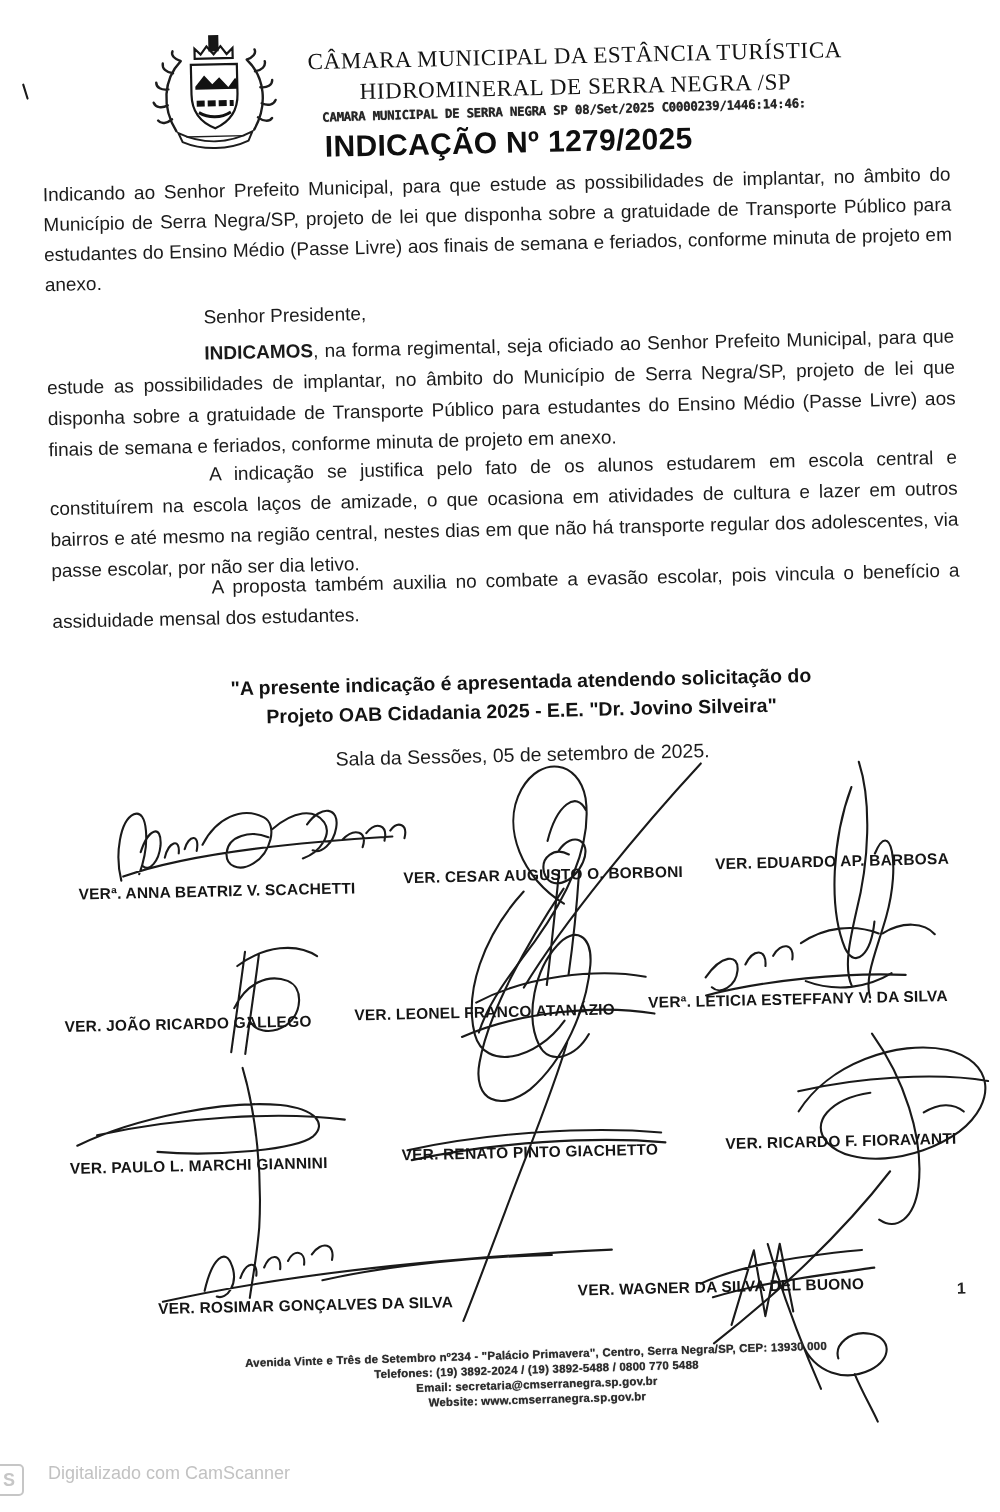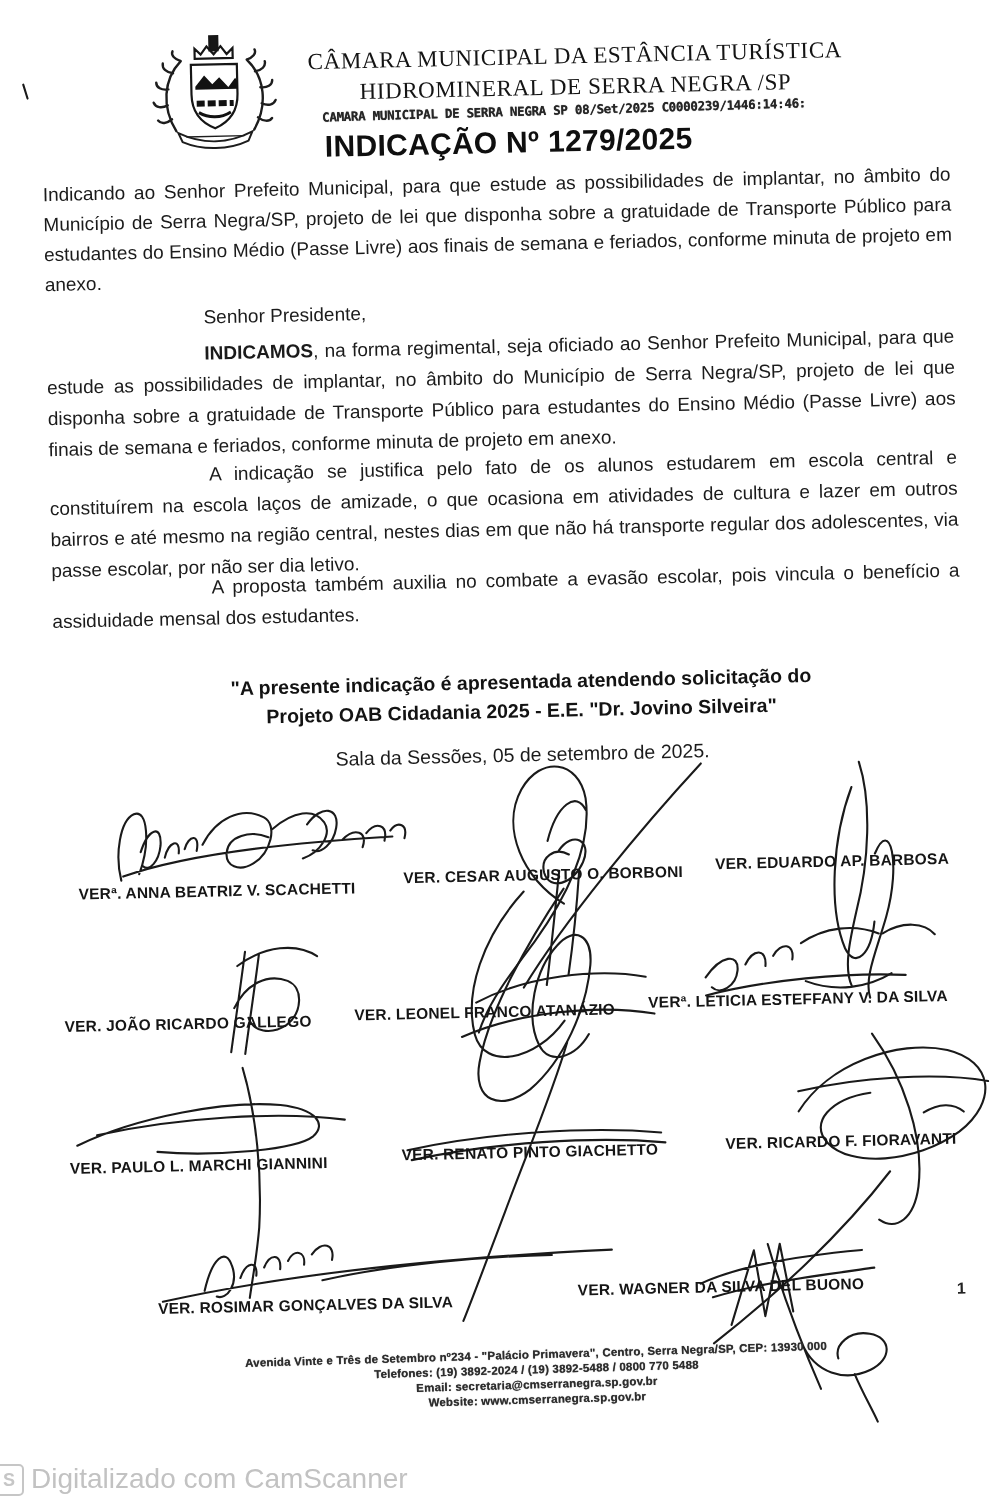--- a/index.html
+++ b/index.html
@@ -63,21 +63,21 @@
     letter-spacing:0.2px; transform:rotate(-0.4deg);
     text-shadow:0 0 0.8px #444;
   }
   
   .cam-bar { position:absolute; left:0; top:1452px; width:1000px; height:60px; background:#ffffff; }
   .cam-icon {
     position:absolute; left:-6px; top:12px; width:26px; height:28px;
     border:2.5px solid #c6c6c6; border-radius:5px;
     color:#c6c6c6; font-weight:bold; font-size:18px; line-height:28px; text-align:center;
   }
-  .cam-text { position:absolute; left:31px; top:11px; font-size:28px; color:#c2c2c2; }
+  .cam-text { position:absolute; left:48px; top:11px; font-size:18px; color:#c2c2c2; }
   .edge-line { position:absolute; left:0; top:1440px; width:1000px; height:72px; pointer-events:none; }
 </style>
 </head>
 <body>
 
 <div class="doc">
 
   <svg class="crest" viewBox="0 0 126 122">
     <g fill="none" stroke="#1d1d1d" stroke-width="2.4" stroke-linecap="round">
       <path d="M24,96 C10,72 12,44 30,26 M30,26 c-6,-2 -10,-6 -8,-10 M22,38 c-7,-1 -11,-5 -10,-10 M17,54 c-7,1 -12,-2 -12,-7 M16,70 c-6,3 -12,2 -14,-3 M20,84 c-5,4 -11,5 -14,1"></path>

